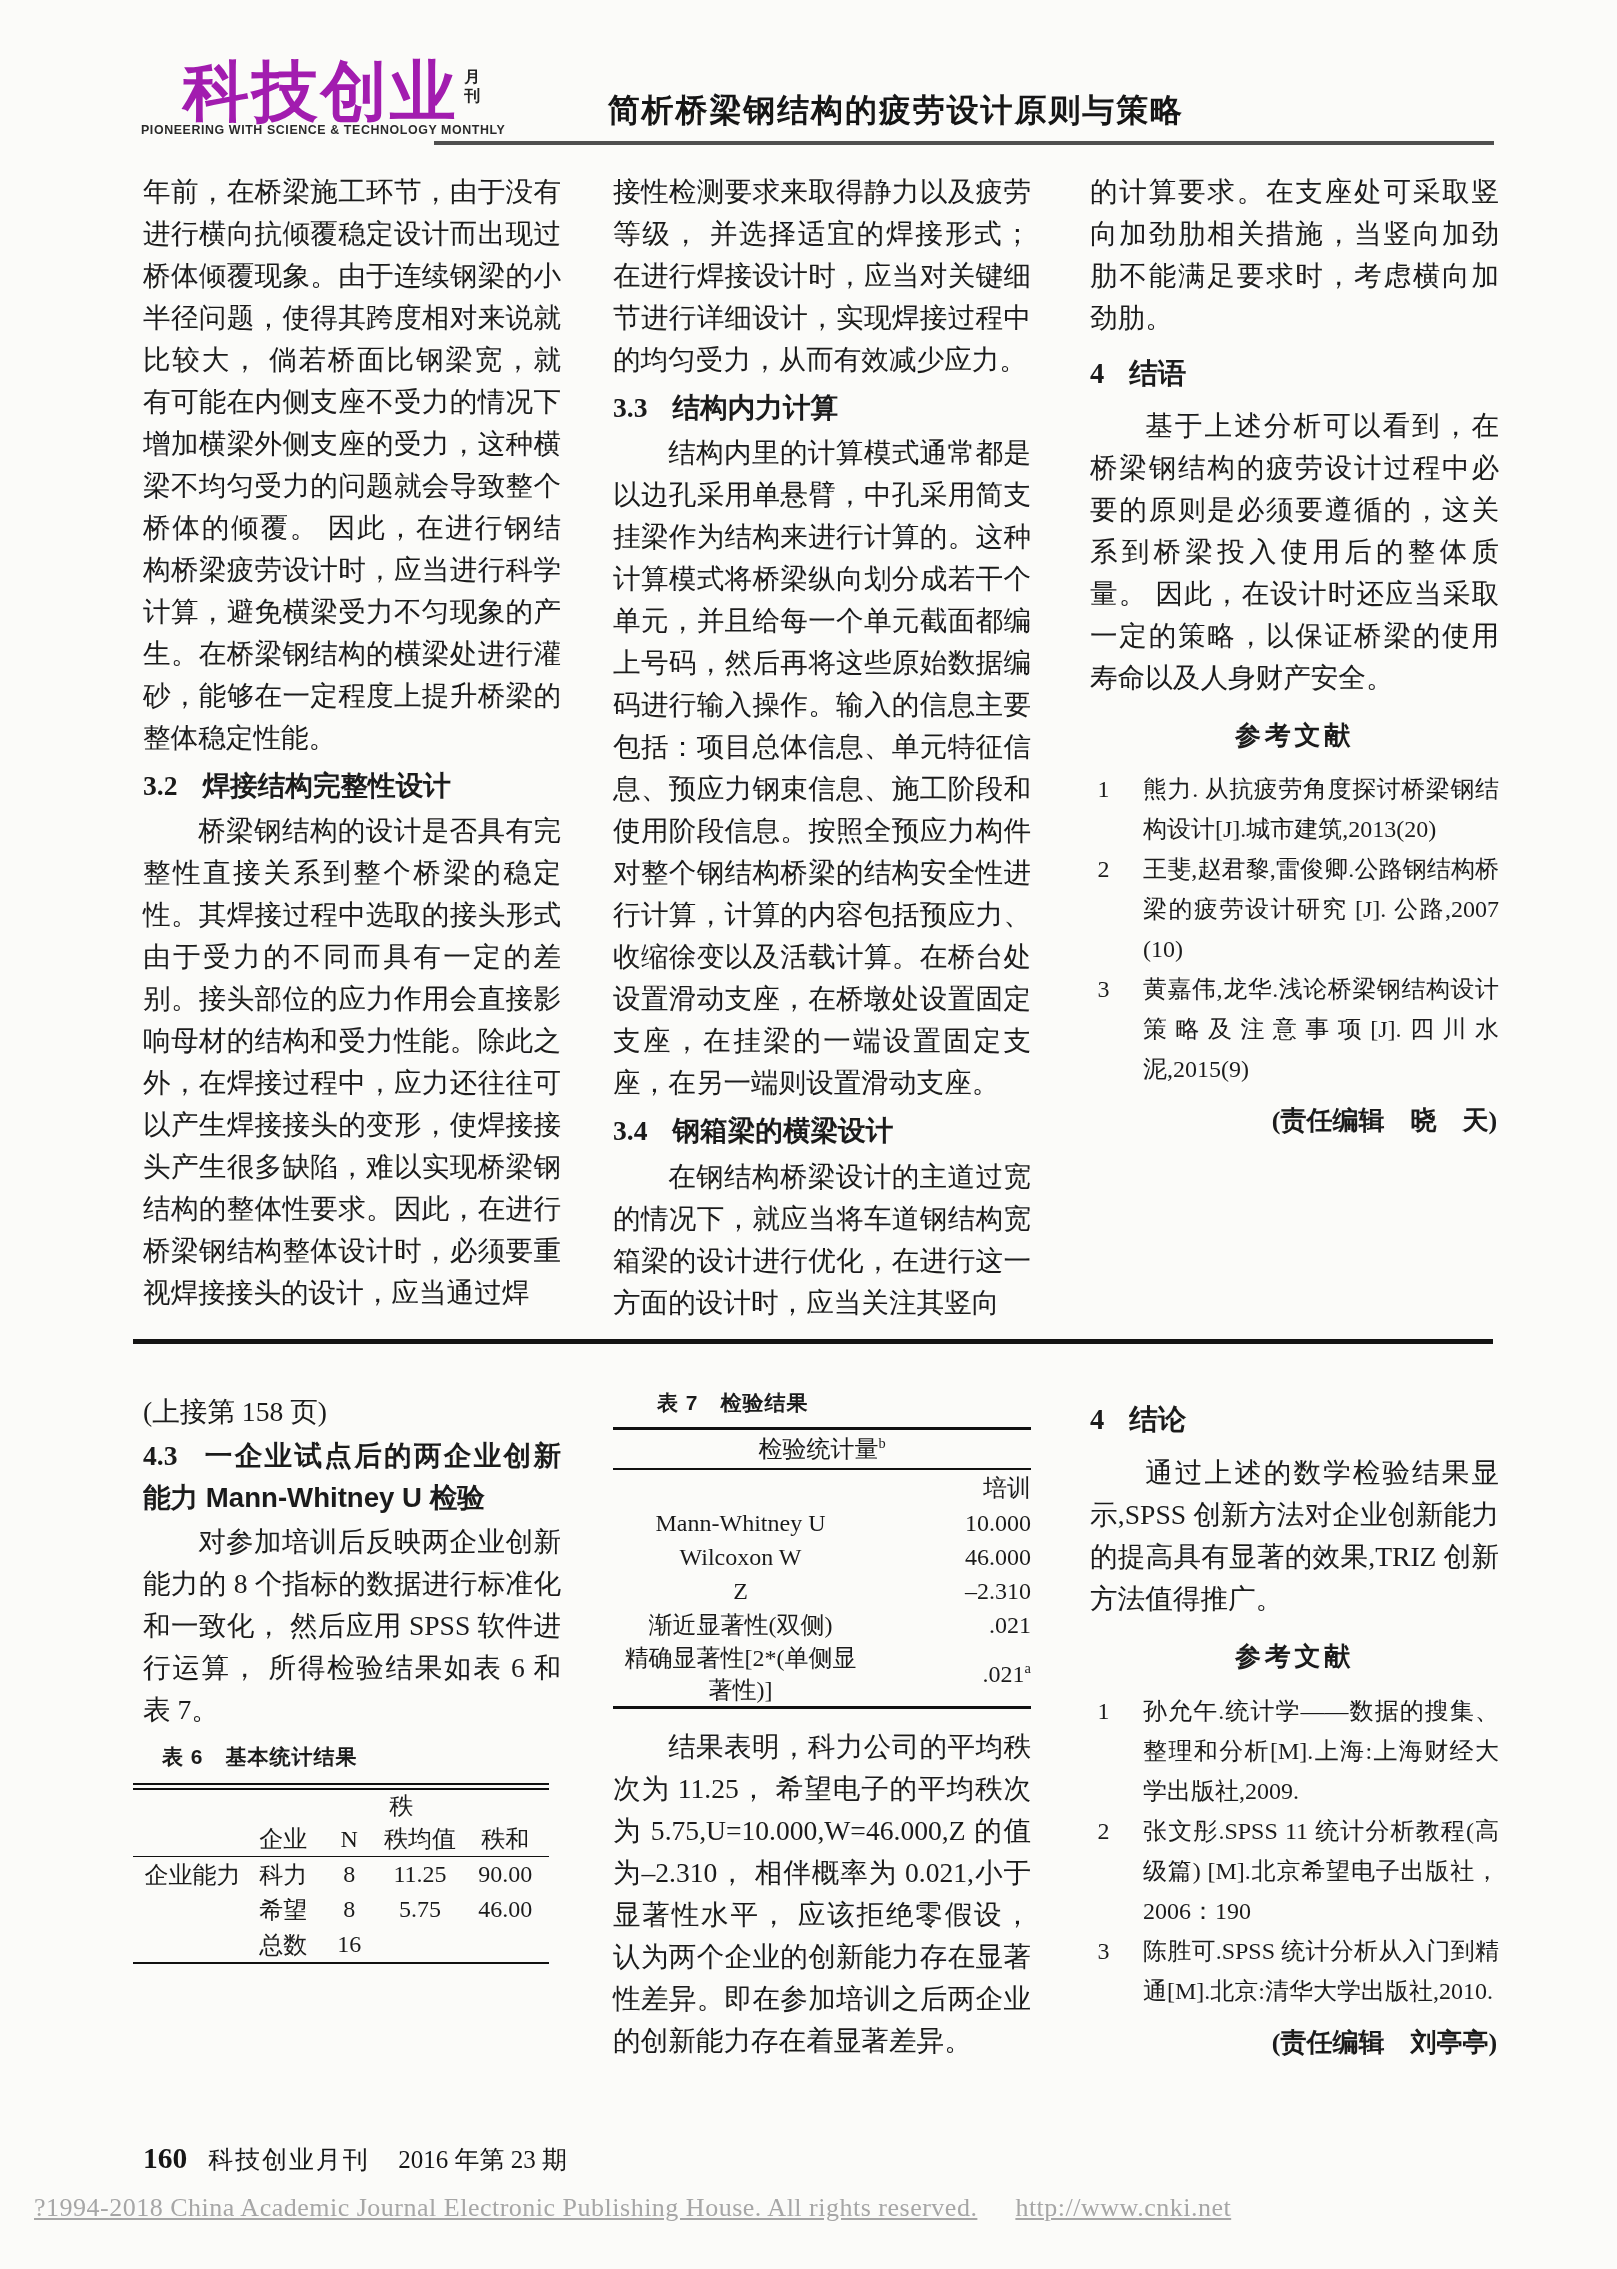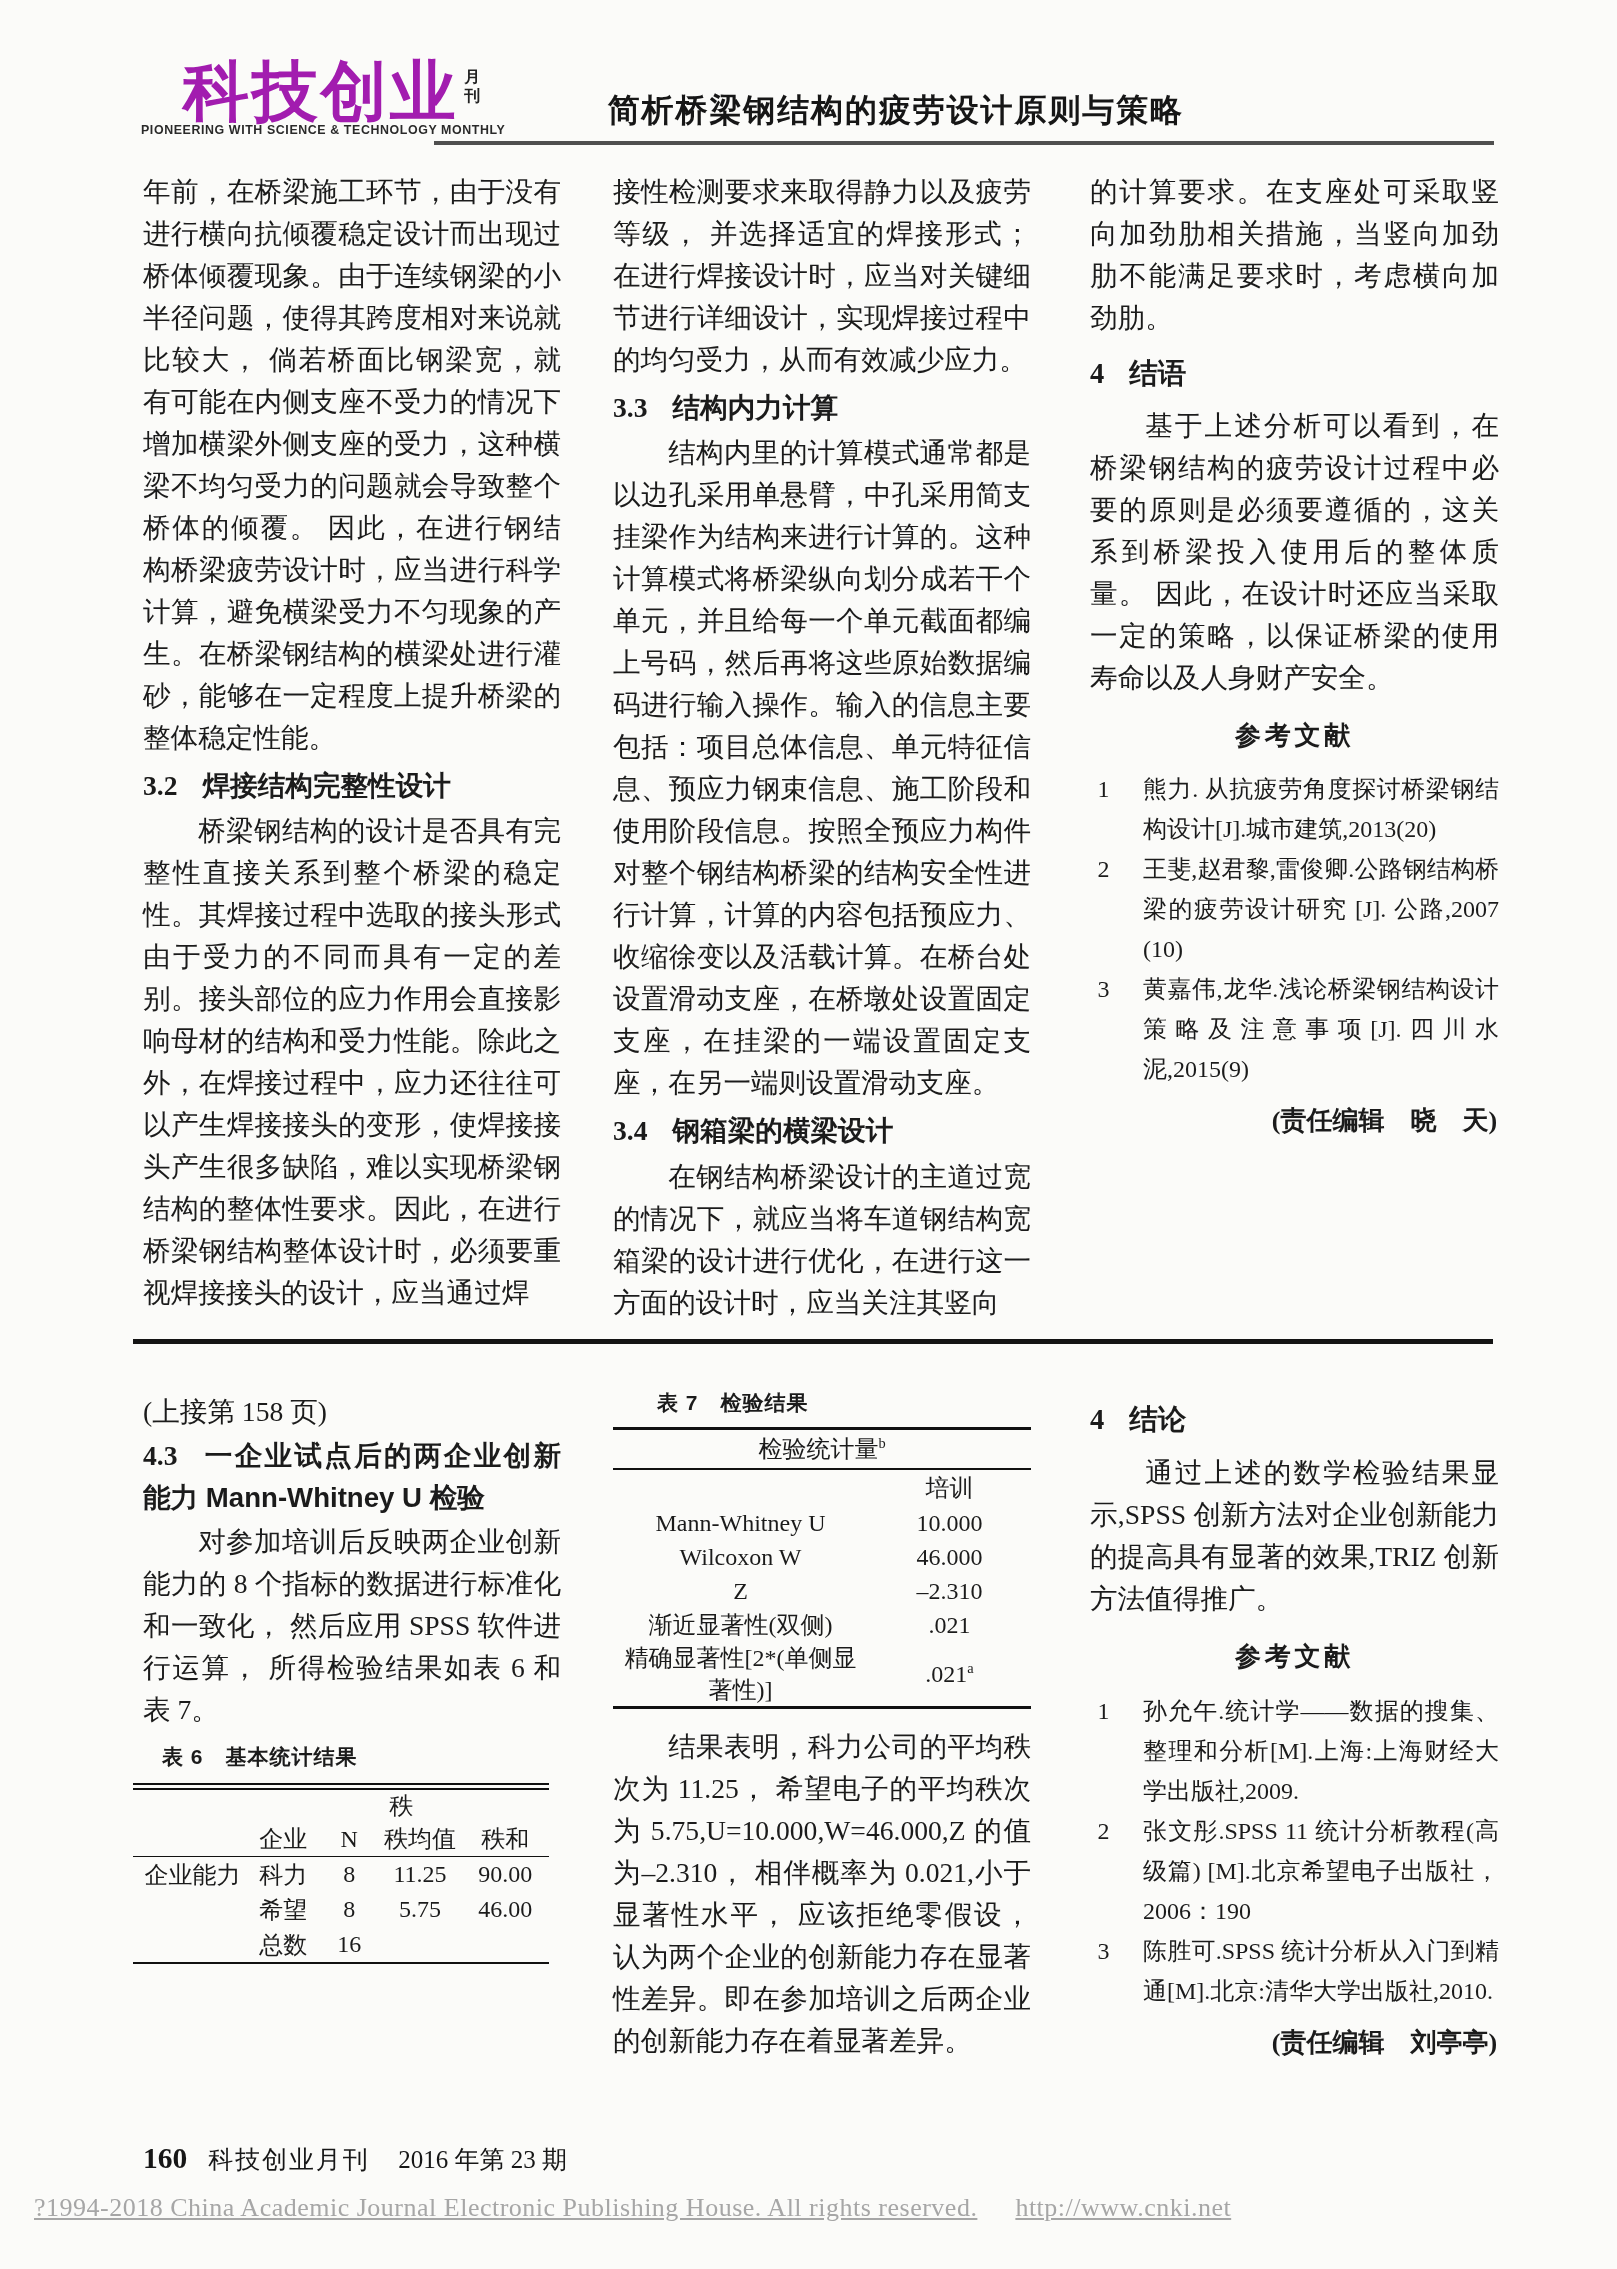--- a/index.html
+++ b/index.html
@@ -68,21 +68,21 @@
   .t6 .c0{width:29%;text-align:left;padding-left:11.4px;}
   .t6 .c1{width:16%;text-align:left;padding-left:5.7px;}
   .t6 .c2{width:14%;text-align:center;}
   .t6 .c3{width:20%;text-align:center;}
   .t6 .c4{width:21%;text-align:center;}
   .t7{left:613px;top:1427px;width:418px;border-top:3.8px solid #111;border-bottom:3.8px solid #111;font-size:24px;}
   .t7 .title-row td{border-bottom:2.9px solid #111;text-align:center;height:38px;}
   .t7 .vh-row td{height:36px;}
   .t7 td{height:34px;vertical-align:middle;text-align:center;}
   .t7 .lab{width:61%;}
-  .t7 .val{width:39%;}
+  .t7 .val{width:39%;text-align:right;}
   sup{font-size:60%;vertical-align:super;line-height:0;}
   
   .footer-line{left:143px;top:2142px;font-size:25px;color:#161616;}
   .footer-line .pgnum{font-weight:bold;font-size:29.5px;margin-right:21px;}
   .footer-line .jname{letter-spacing:1.9px;margin-right:28.5px;}
   .copyright{
     left:34px;top:2193px;font-size:26px;color:#a6a6a6;letter-spacing:0.5px;white-space:nowrap;text-decoration:underline;
   }
   .copyright .url{margin-left:38px;}
 </style>

